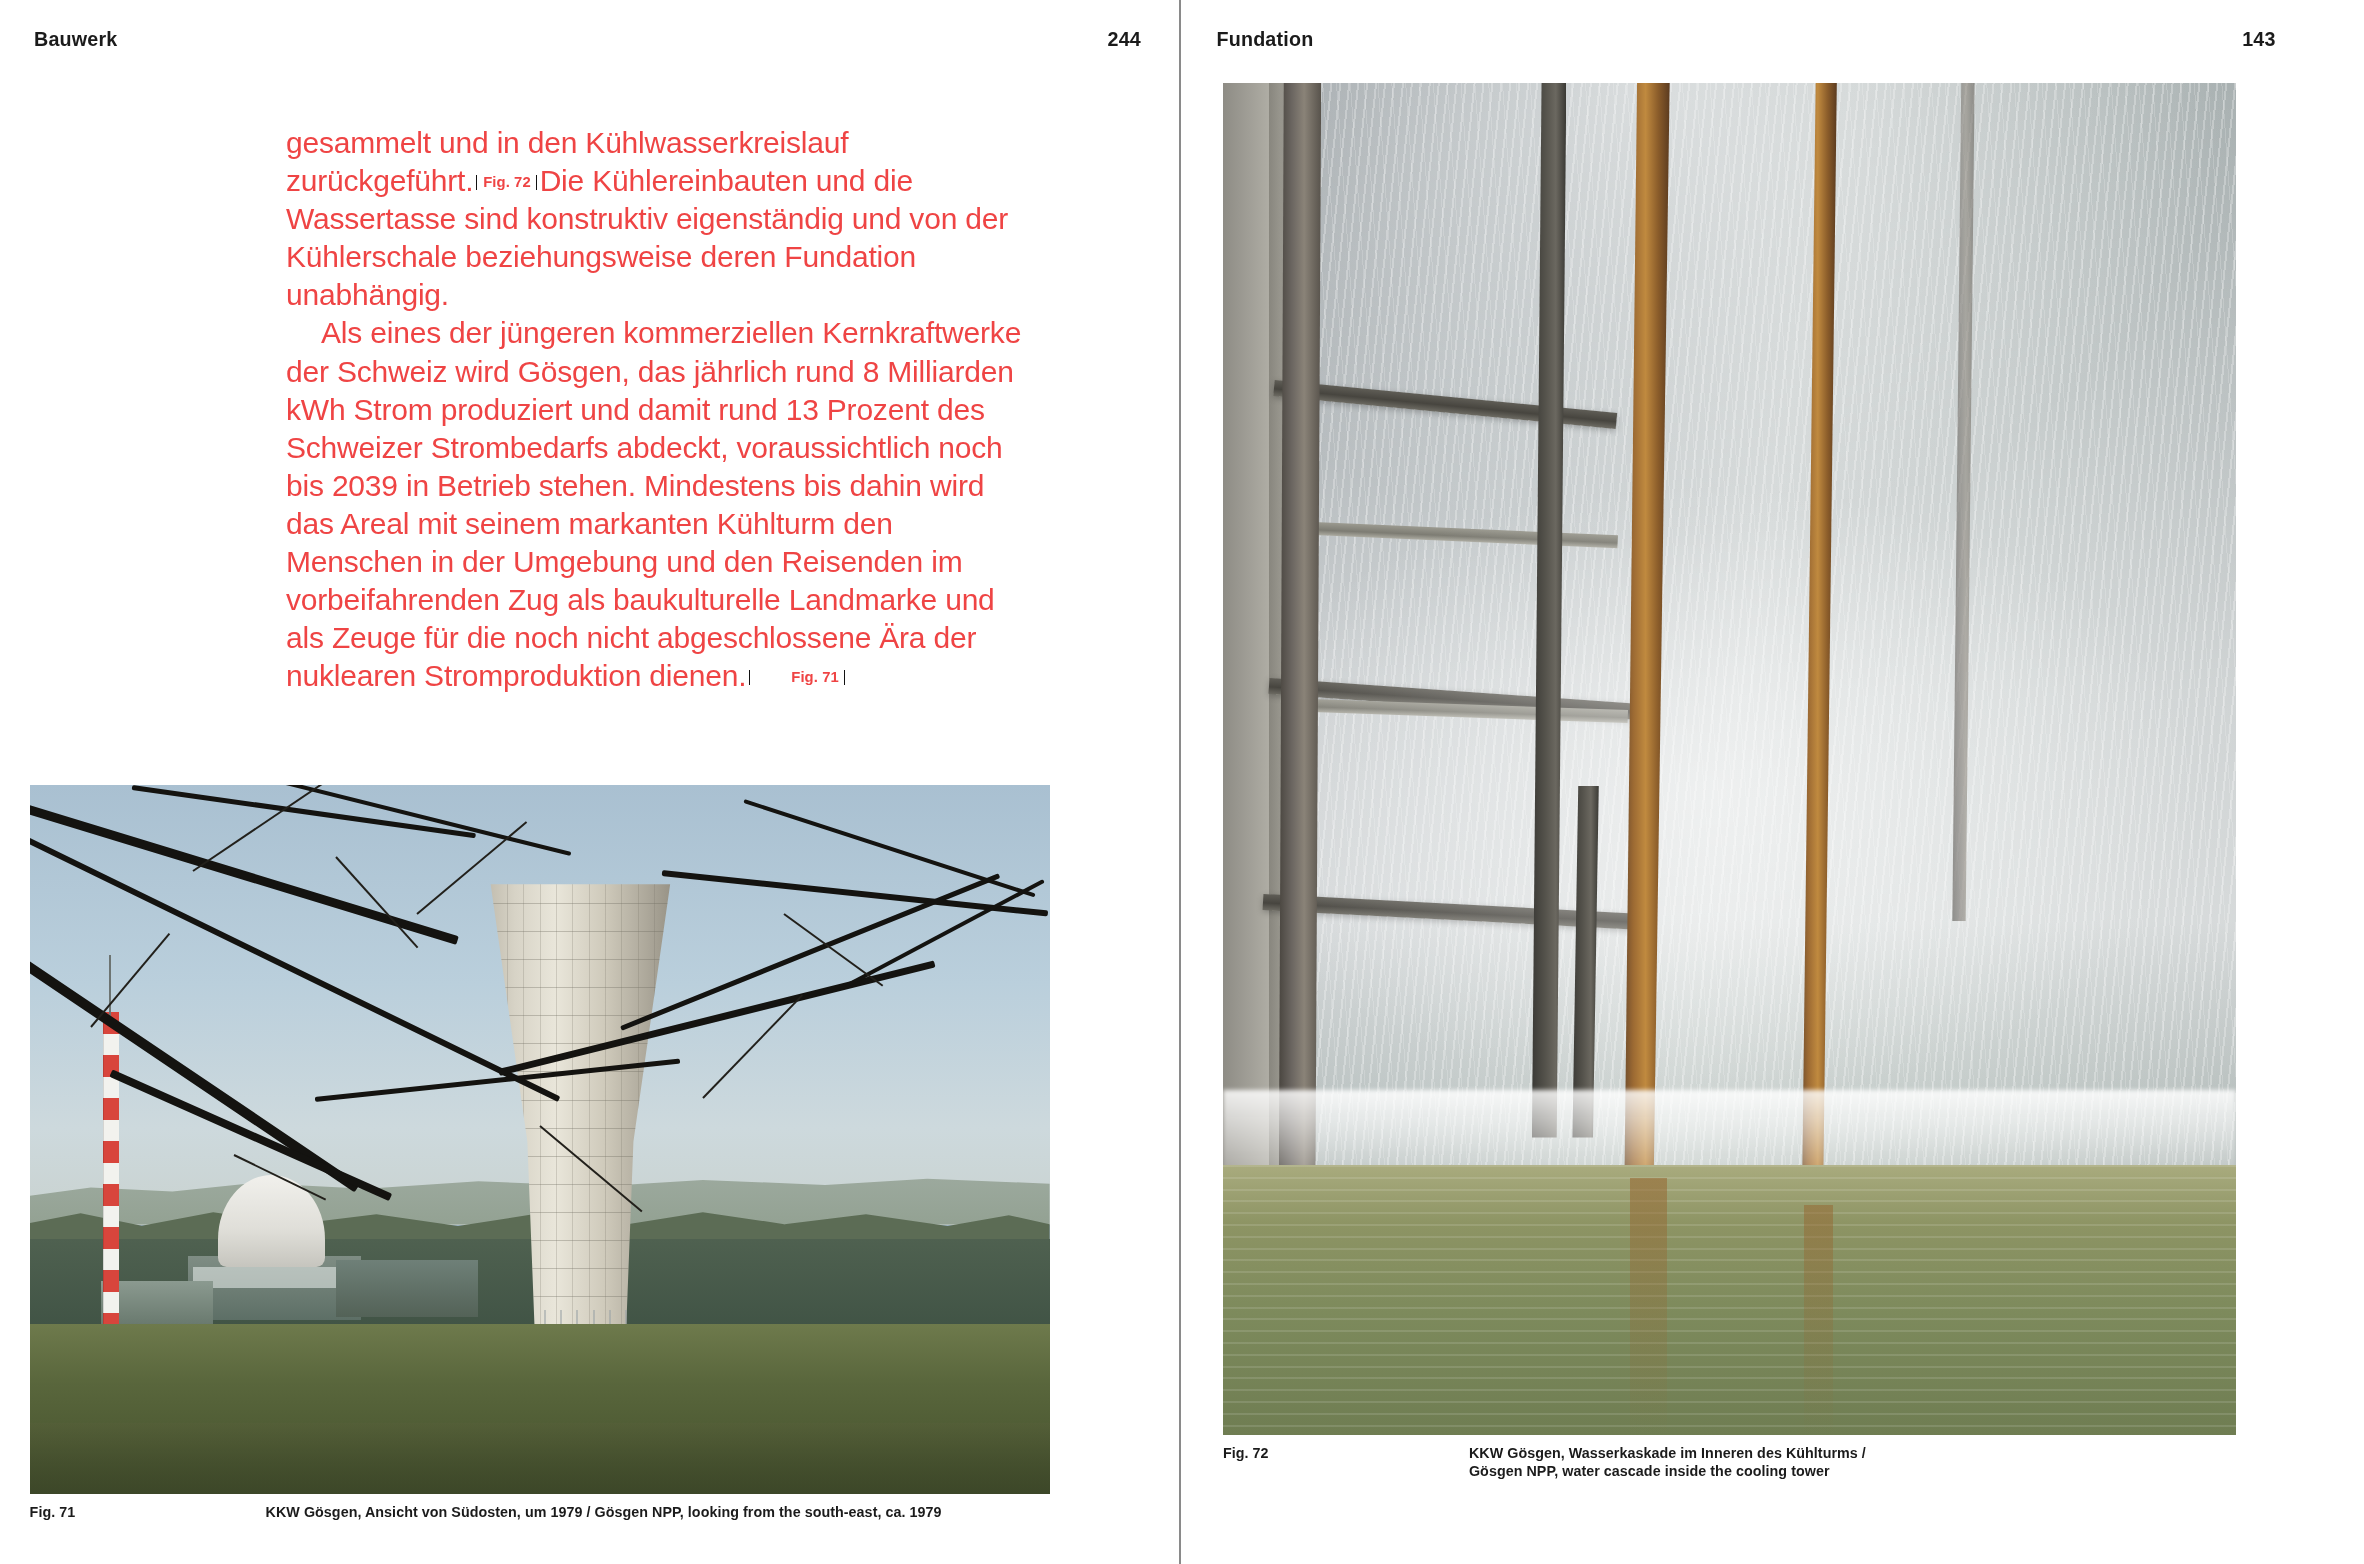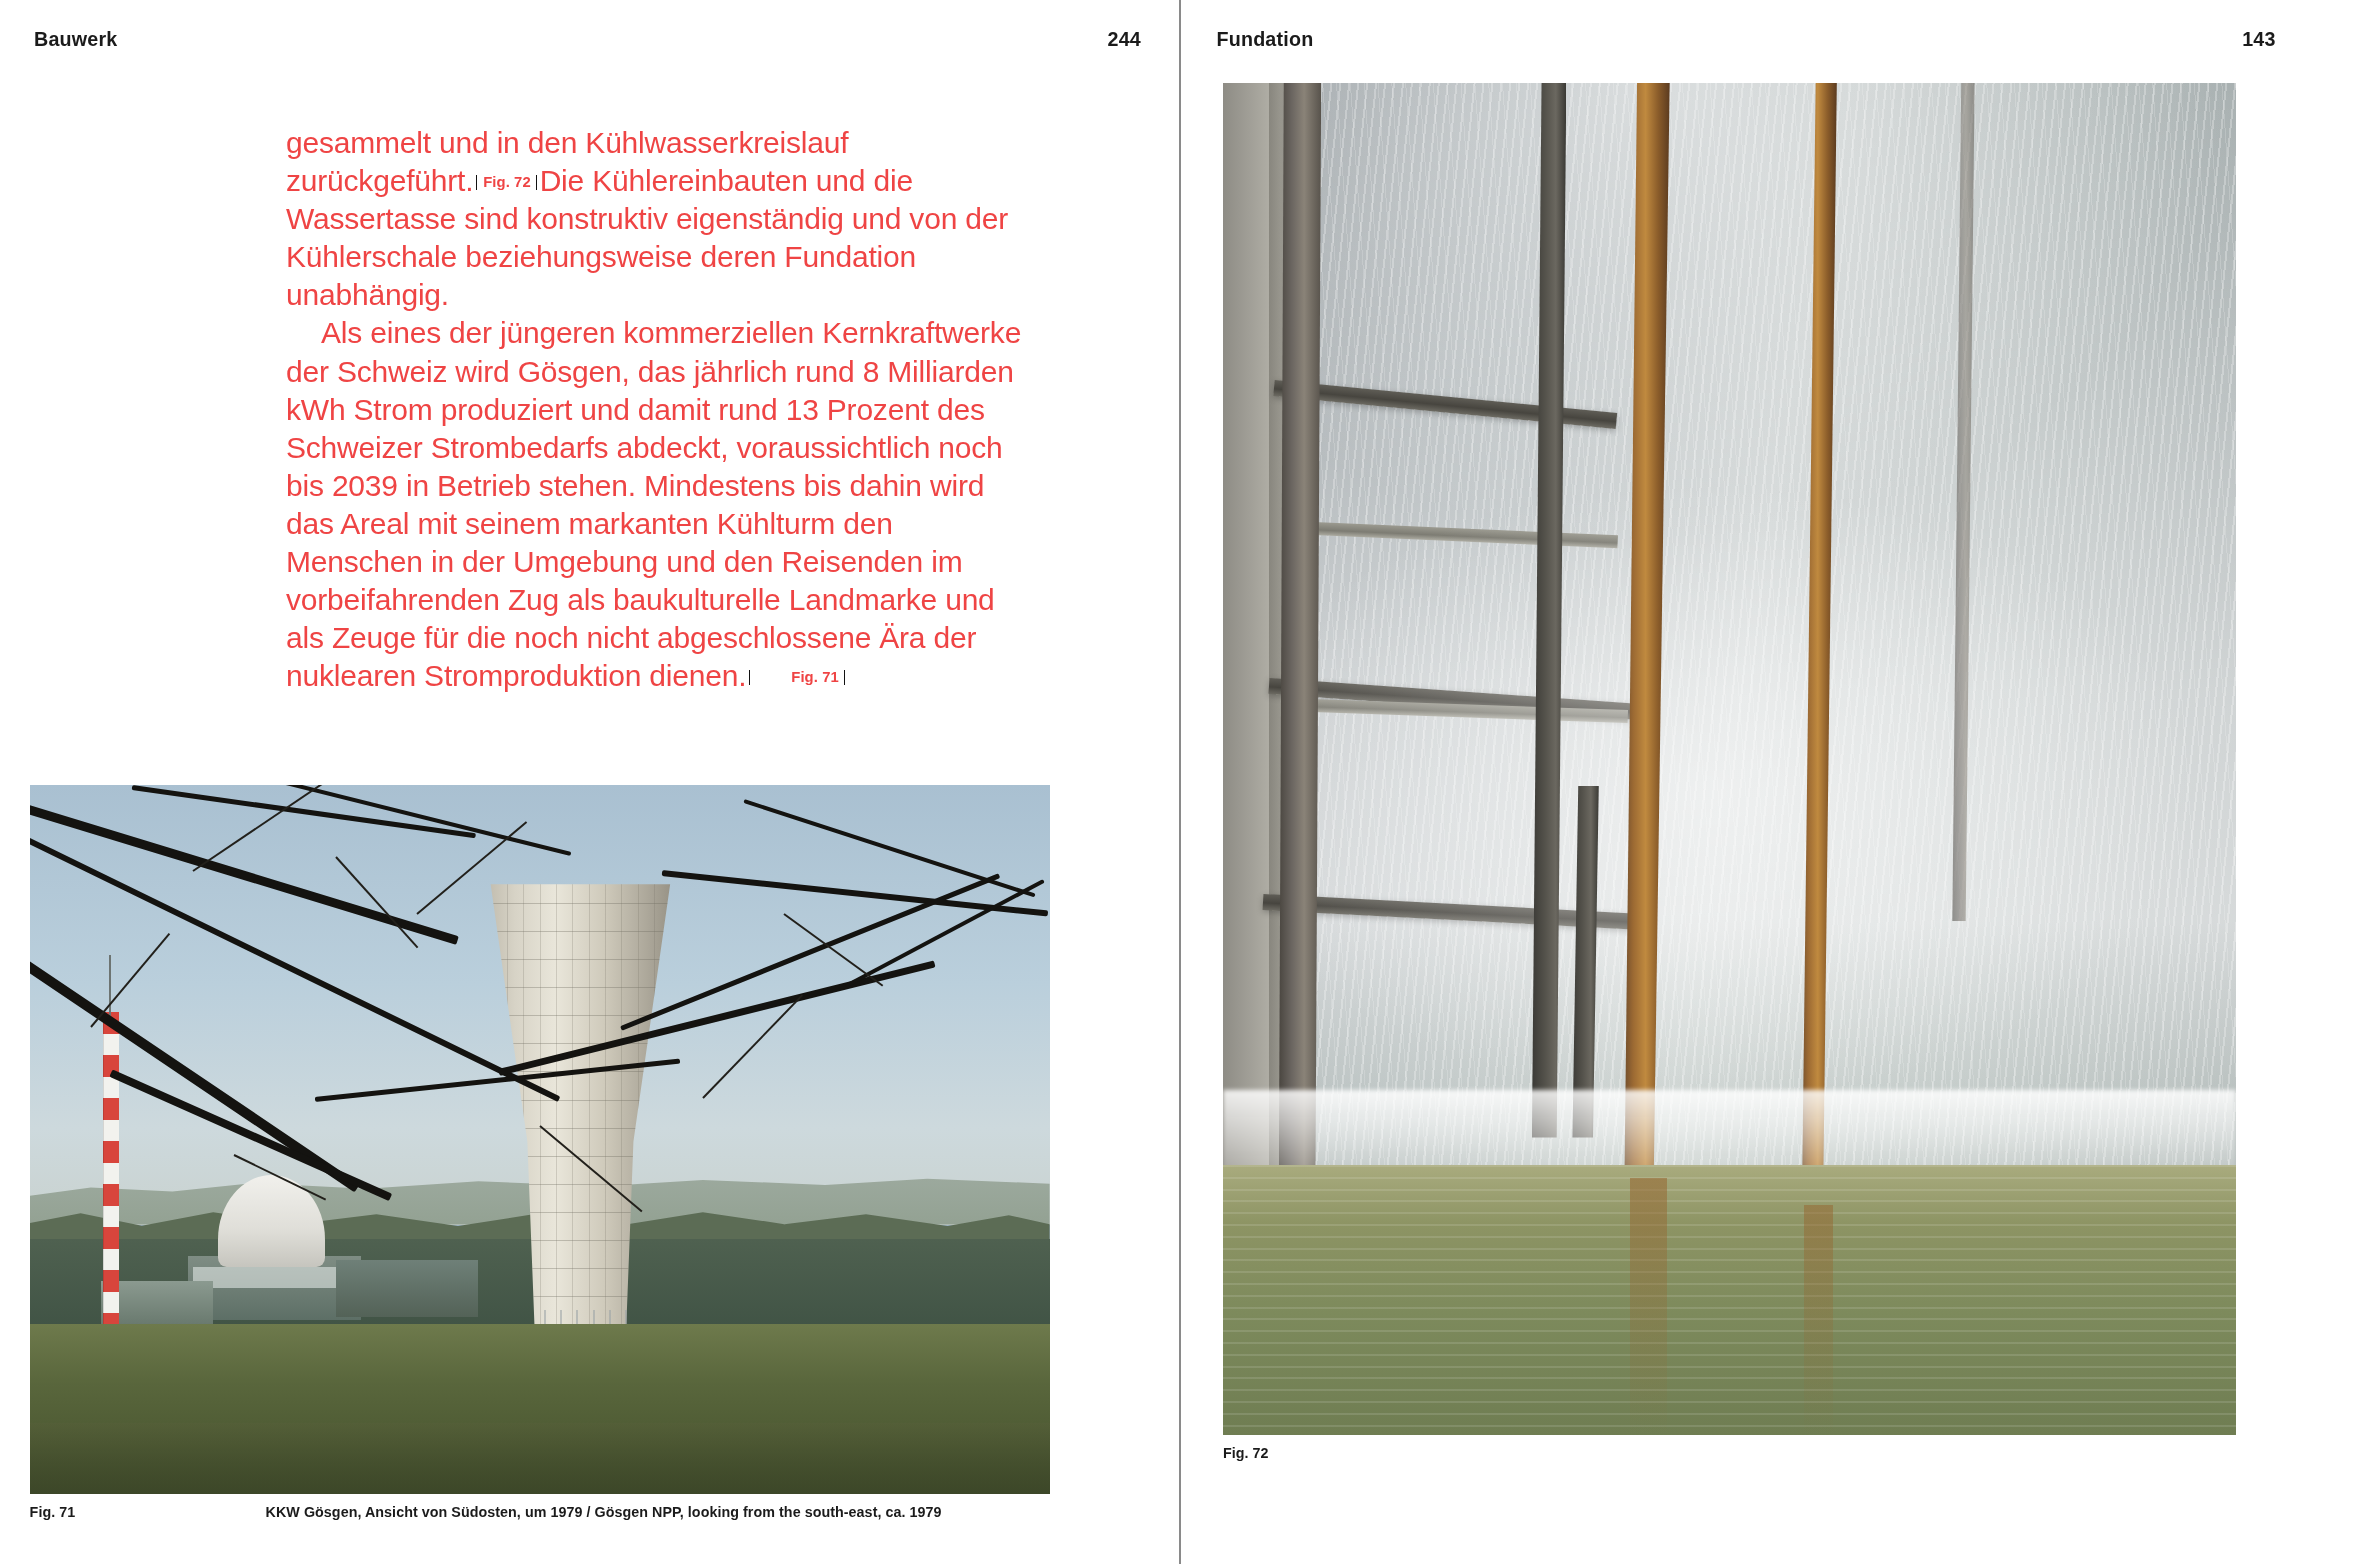--- a/index.html
+++ b/index.html
@@ -440,17 +440,21 @@
           <div class="f72-foam"></div>
           <div class="f72-water"></div>
           <div class="f72-waterripple"></div>
 
           <div style="position:absolute;left:40.2%;bottom:0;width:3.6%;height:19%;background:linear-gradient(to bottom,rgba(150,100,45,.55),rgba(120,130,85,0));"></div>
           <div style="position:absolute;left:57.4%;bottom:0;width:2.8%;height:17%;background:linear-gradient(to bottom,rgba(150,100,45,.5),rgba(120,130,85,0));"></div>
         </div>
       </div>
       <div class="caption">
         <div class="cap-num">Fig. 72</div>
+        <div class="cap-text">
+          <div>KKW Gösgen, Wasserkaskade im Inneren des Kühlturms /</div>
+          <div>Gösgen NPP, water cascade inside the cooling tower</div>
+        </div>
       </div>
     </div>
   </div>
 </div>
 
 
 </body></html>

